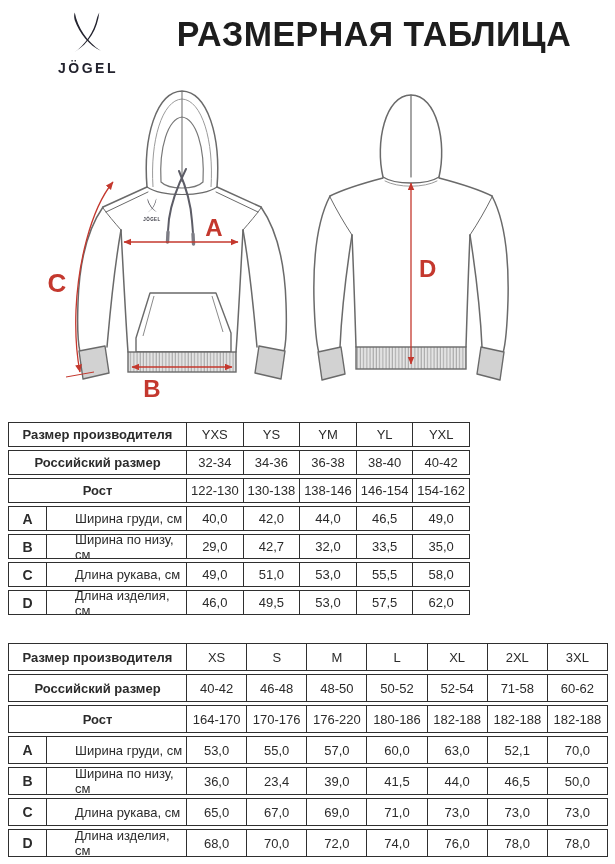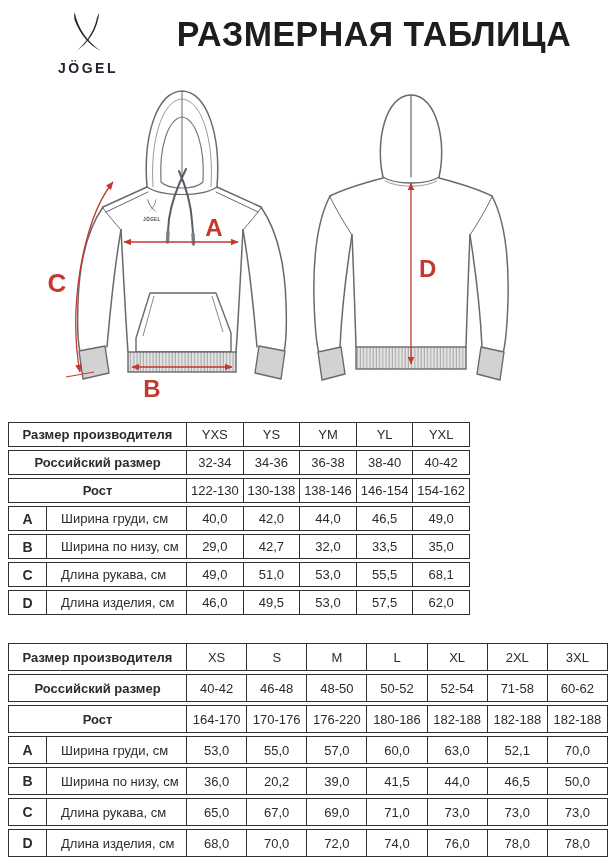--- a/index.html
+++ b/index.html
@@ -20,21 +20,21 @@
   .t1{top:422px;width:462px;}
   .t2{top:643px;width:600px;}
   .trow{display:flex;border:1.5px solid #2f2f2f;margin-bottom:3px;background:#fff;box-sizing:border-box;}
   .t1 .trow{height:25px;}
   .t2 .trow{height:28px;}
   .cell{display:flex;align-items:center;justify-content:center;font-size:13px;color:#2b2b2b;
         border-left:1.4px solid #2f2f2f;box-sizing:border-box;min-width:0;}
   .cell:first-child{border-left:none;}
   .lab{width:177px;flex:none;font-weight:bold;}
   .let{width:37px;flex:none;font-weight:bold;font-size:14px;}
-  .des{width:140px;flex:none;justify-content:flex-start;padding-left:14px;}
+  .des{width:140px;flex:none;justify-content:flex-start;padding-left:28px;}
   .val{flex:1;}
 </style>
 </head>
 <body>
 
 <div class="page">
 
   <svg class="logo-glyph" viewBox="0 0 60 60">
     <g fill="#23232e">
       <path d="M14,2 C18,22 30,40 48,52 C33,45 20,29 14,12 C13,8 13,5 14,2 Z"></path>
@@ -189,21 +189,21 @@
       <div class="cell val">33,5</div>
       <div class="cell val">35,0</div>
     </div>
     <div class="trow">
       <div class="cell let">C</div>
       <div class="cell des">Длина рукава, см</div>
       <div class="cell val">49,0</div>
       <div class="cell val">51,0</div>
       <div class="cell val">53,0</div>
       <div class="cell val">55,5</div>
-      <div class="cell val">68,1</div>
+      <div class="cell val">58,0</div>
     </div>
     <div class="trow">
       <div class="cell let">D</div>
       <div class="cell des">Длина изделия, см</div>
       <div class="cell val">46,0</div>
       <div class="cell val">49,5</div>
       <div class="cell val">53,0</div>
       <div class="cell val">57,5</div>
       <div class="cell val">62,0</div>
     </div>
@@ -248,21 +248,21 @@
       <div class="cell val">57,0</div>
       <div class="cell val">60,0</div>
       <div class="cell val">63,0</div>
       <div class="cell val">52,1</div>
       <div class="cell val">70,0</div>
     </div>
     <div class="trow">
       <div class="cell let">B</div>
       <div class="cell des">Ширина по низу, см</div>
       <div class="cell val">36,0</div>
-      <div class="cell val">20,2</div>
+      <div class="cell val">23,4</div>
       <div class="cell val">39,0</div>
       <div class="cell val">41,5</div>
       <div class="cell val">44,0</div>
       <div class="cell val">46,5</div>
       <div class="cell val">50,0</div>
     </div>
     <div class="trow">
       <div class="cell let">C</div>
       <div class="cell des">Длина рукава, см</div>
       <div class="cell val">65,0</div>

